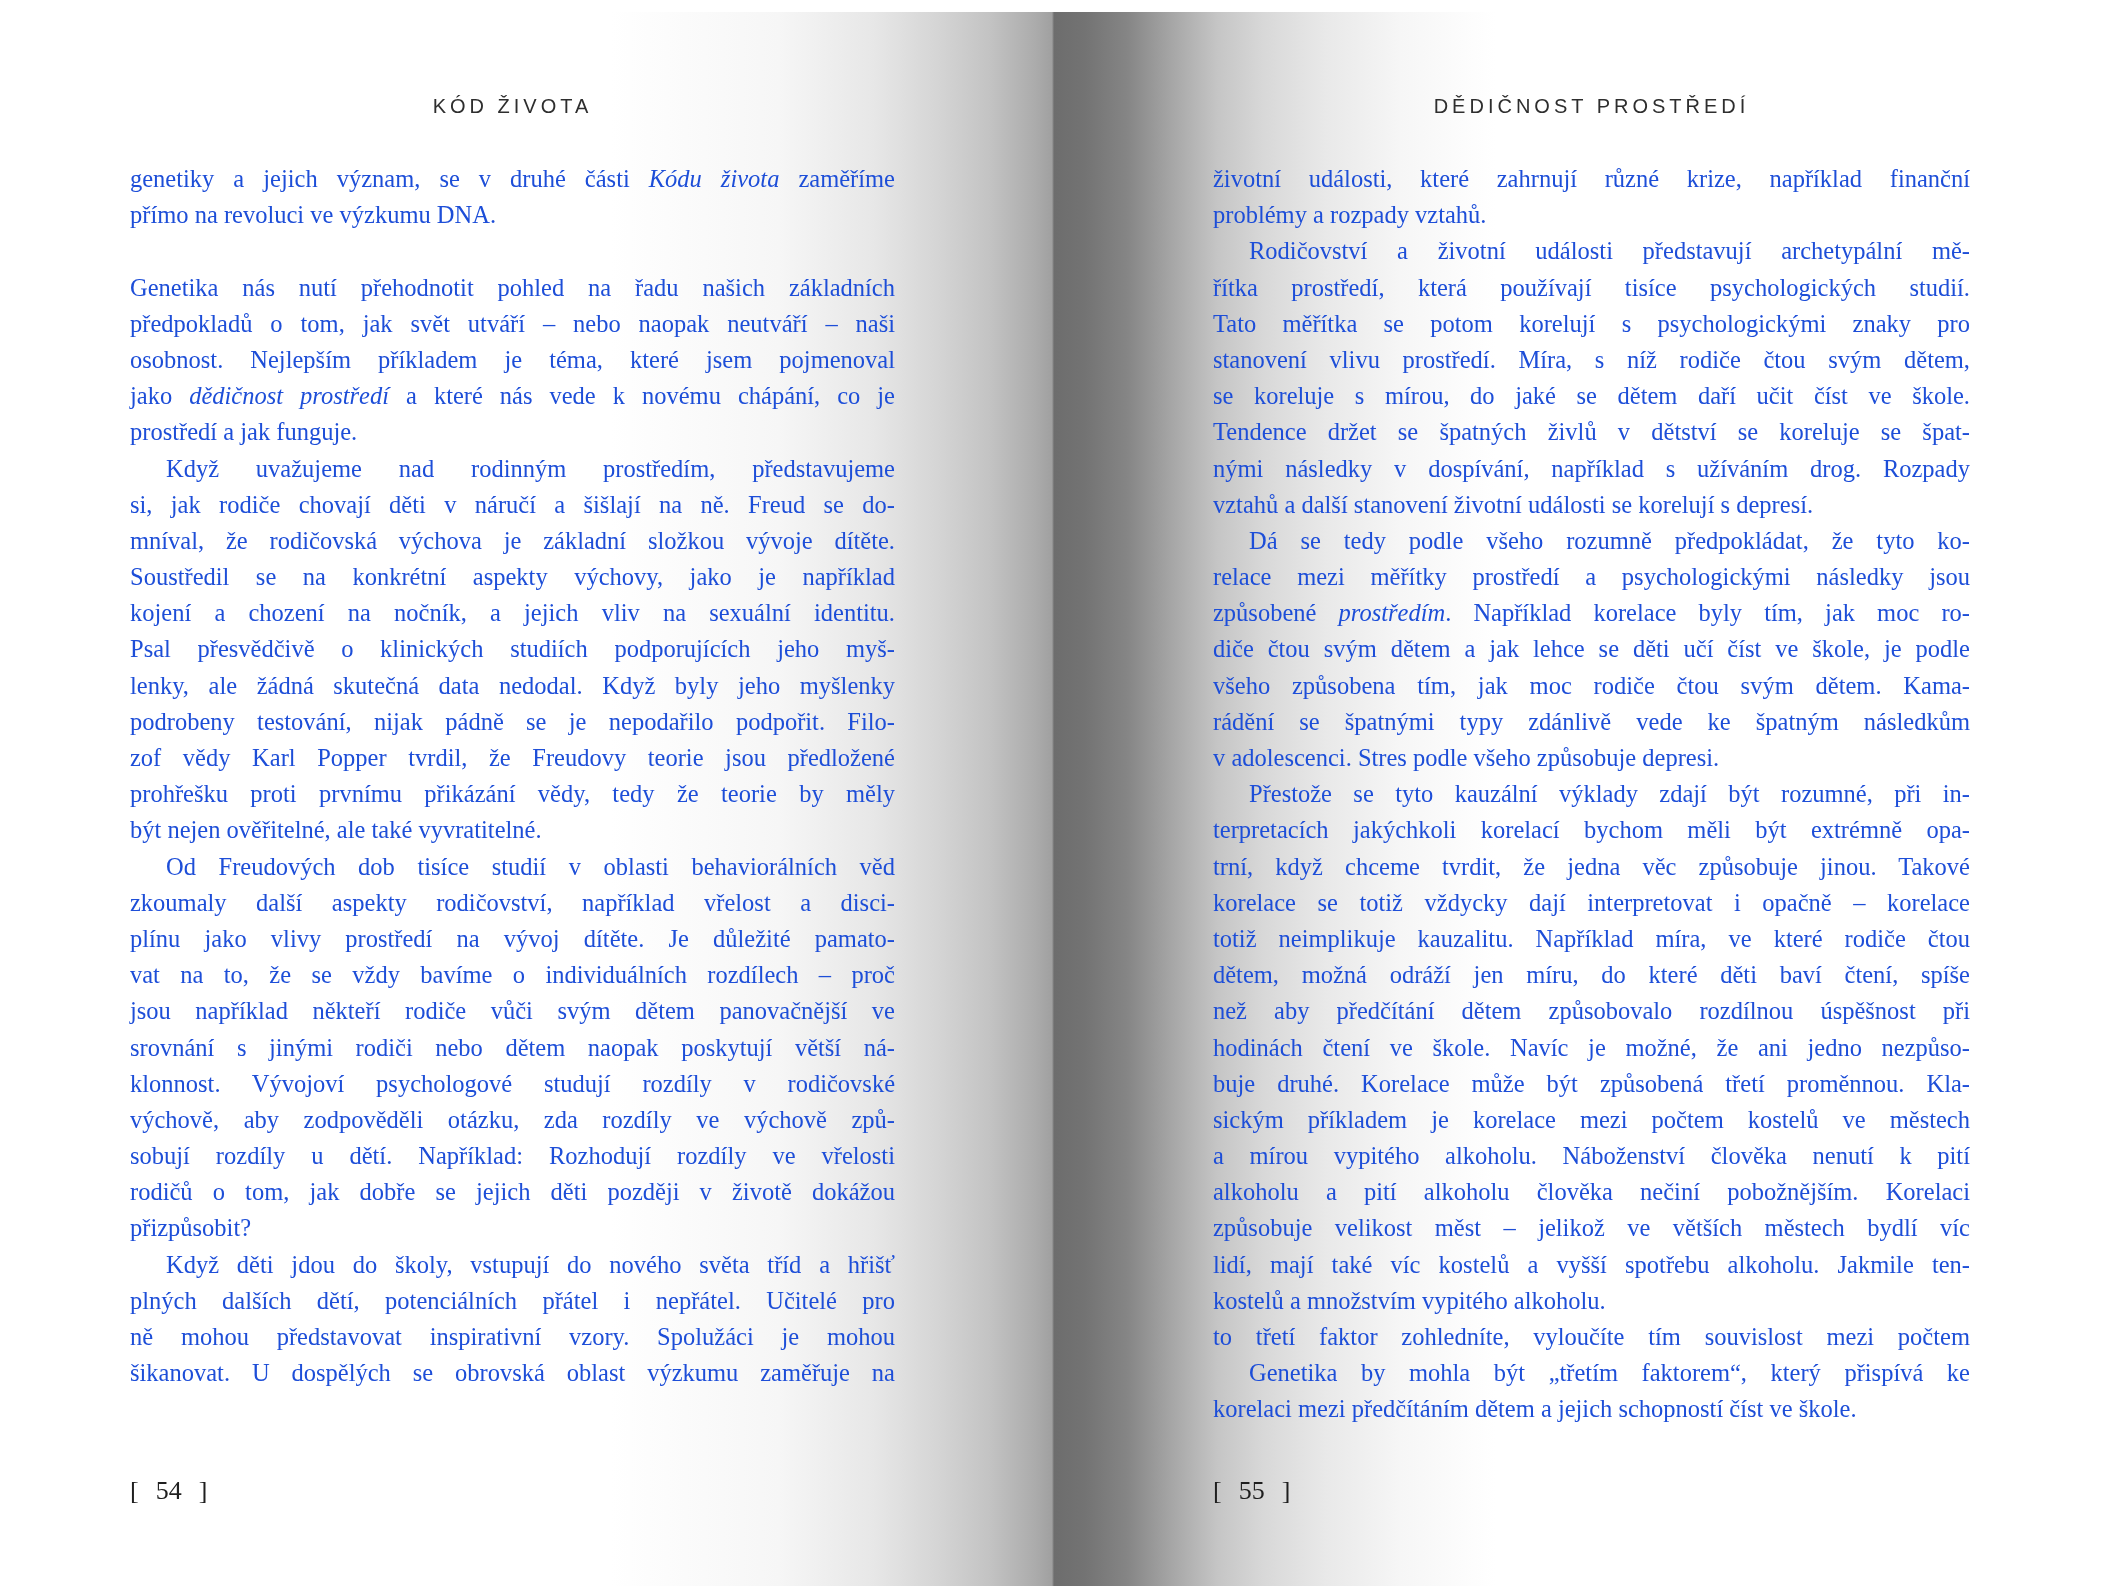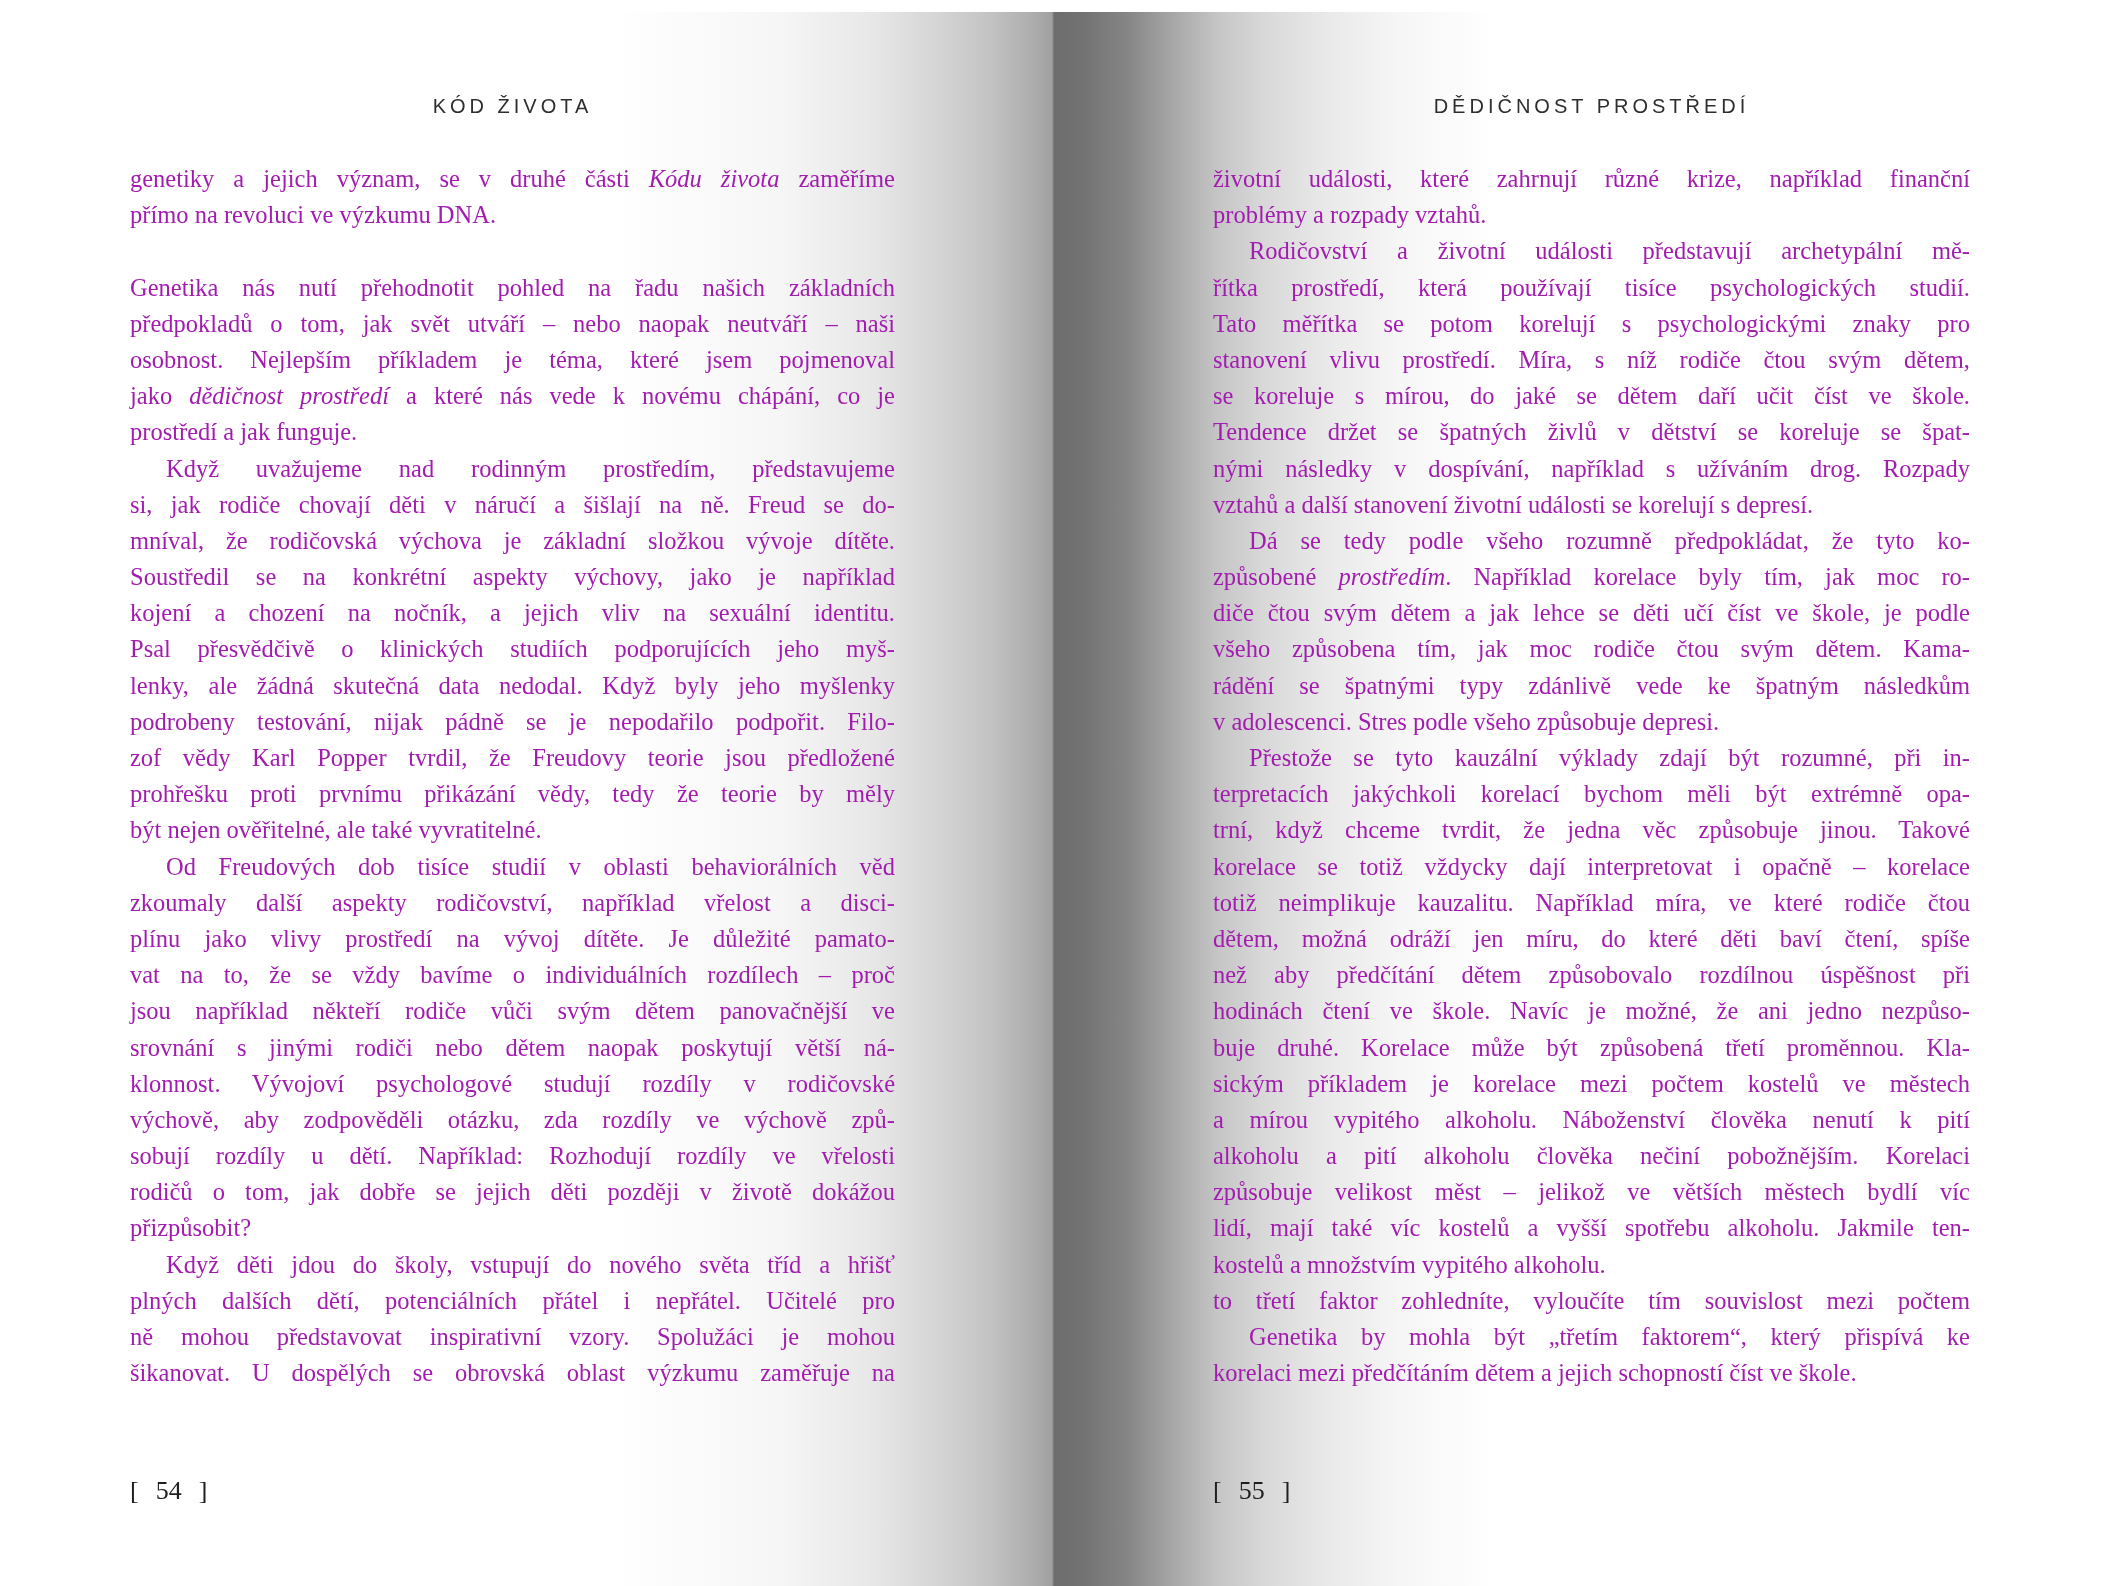--- a/index.html
+++ b/index.html
@@ -38,21 +38,21 @@
   .page{position:absolute;top:0;height:1586px;}
   .page-left{left:130px;width:765px;}
   .page-right{left:1213px;width:757px;}
   .runhead{
     position:absolute;top:83px;left:0;right:0;text-align:center;
     font-family:"Liberation Sans",sans-serif;font-size:20px;font-weight:400;
     letter-spacing:4px;color:#2e2e2e;white-space:nowrap;
   }
   .textblock{
     position:absolute;top:149px;left:0;right:0;
-    font-family:"Liberation Serif",serif;font-size:24.5px;color:#a21caf;
+    font-family:"Liberation Serif",serif;font-size:24.5px;color:#1d4ed8;
   }
   .line{
     height:36.2px;line-height:36.2px;
     text-align:justify;text-align-last:justify;
   }
   .line.end{text-align:left;text-align-last:left;}
   .line.ind{text-indent:36px;}
   .line.gap{margin-top:36.2px;}
   .line i{font-style:italic;}
   .folio{
@@ -117,20 +117,21 @@
         <div class="line end"><span>problémy a rozpady vztahů.</span></div>
         <div class="line ind"><span>Rodičovství a životní události představují archetypální mě-</span></div>
         <div class="line"><span>řítka prostředí, která používají tisíce psychologických studií.</span></div>
         <div class="line"><span>Tato měřítka se potom korelují s psychologickými znaky pro</span></div>
         <div class="line"><span>stanovení vlivu prostředí. Míra, s níž rodiče čtou svým dětem,</span></div>
         <div class="line"><span>se koreluje s mírou, do jaké se dětem daří učit číst ve škole.</span></div>
         <div class="line"><span>Tendence držet se špatných živlů v dětství se koreluje se špat-</span></div>
         <div class="line"><span>nými následky v dospívání, například s užíváním drog. Rozpady</span></div>
         <div class="line end"><span>vztahů a další stanovení životní události se korelují s depresí.</span></div>
         <div class="line ind"><span>Dá se tedy podle všeho rozumně předpokládat, že tyto ko-</span></div>
+        <div class="line"><span>relace mezi měřítky prostředí a psychologickými následky jsou</span></div>
         <div class="line"><span>způsobené </span><i>prostředím</i><span>. Například korelace byly tím, jak moc ro-</span></div>
         <div class="line"><span>diče čtou svým dětem a jak lehce se děti učí číst ve škole, je podle</span></div>
         <div class="line"><span>všeho způsobena tím, jak moc rodiče čtou svým dětem. Kama-</span></div>
         <div class="line"><span>rádění se špatnými typy zdánlivě vede ke špatným následkům</span></div>
         <div class="line end"><span>v adolescenci. Stres podle všeho způsobuje depresi.</span></div>
         <div class="line ind"><span>Přestože se tyto kauzální výklady zdají být rozumné, při in-</span></div>
         <div class="line"><span>terpretacích jakýchkoli korelací bychom měli být extrémně opa-</span></div>
         <div class="line"><span>trní, když chceme tvrdit, že jedna věc způsobuje jinou. Takové</span></div>
         <div class="line"><span>korelace se totiž vždycky dají interpretovat i opačně – korelace</span></div>
         <div class="line"><span>totiž neimplikuje kauzalitu. Například míra, ve které rodiče čtou</span></div>

